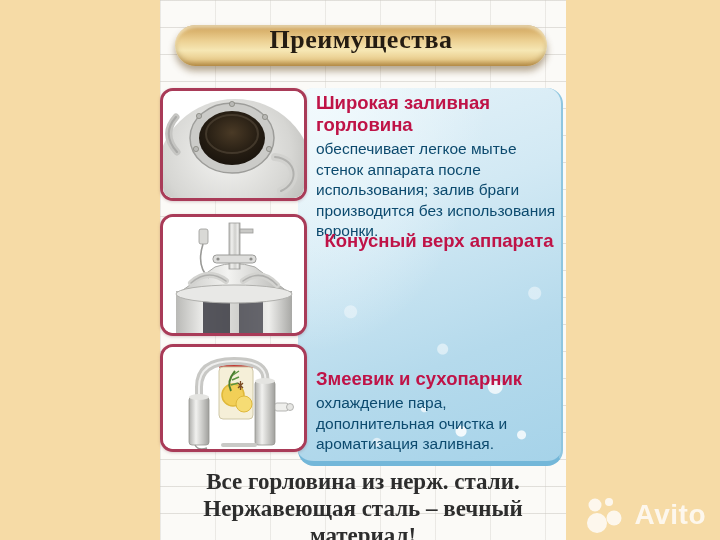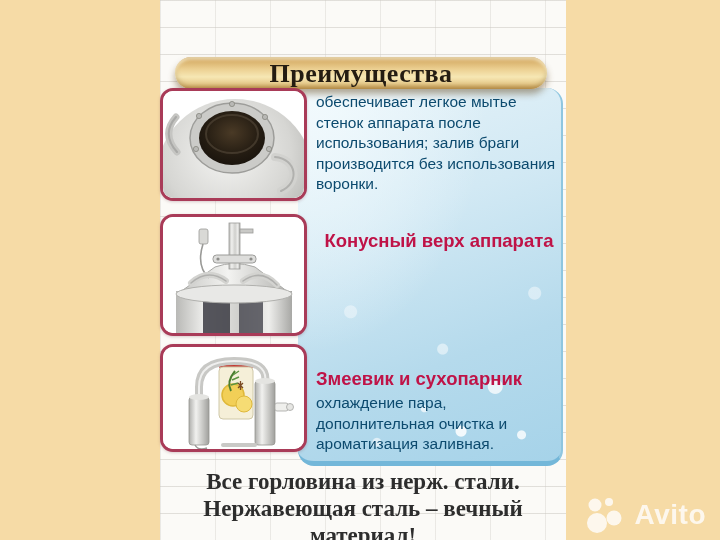--- a/index.html
+++ b/index.html
@@ -11,25 +11,25 @@
   .content{
     position:absolute;left:160px;top:0;width:406px;height:540px;
     background-color:#fbfaf7;
     background-image:
       repeating-linear-gradient(180deg, rgba(203,200,194,.55) 0 1px, transparent 1px 27px),
       repeating-linear-gradient(90deg, rgba(203,200,194,.35) 0 1px, transparent 1px 55px);
   }
 
   
   .banner{
-    position:absolute;left:175px;top:25px;width:372px;height:32px;
+    position:absolute;left:175px;top:25px;width:372px;height:41px;
     border-radius:21px;
     background:linear-gradient(180deg,#b98e4e 0%,#d8b06a 12%,#ecd092 38%,#f6e7b4 62%,#e9cd8e 84%,#cfa45a 100%);
     box-shadow:0 5px 7px rgba(96,64,20,.45), inset 0 3px 3px rgba(255,248,220,.6), inset 0 -3px 5px rgba(120,85,30,.35);
-    display:flex;align-items:flex-end;justify-content:center;margin-top:32px;
+    display:flex;align-items:flex-start;justify-content:center;
   }
   .banner span{
     font-family:"Liberation Serif",serif;font-weight:bold;font-size:26px;color:#241c12;letter-spacing:.5px;
   }
 
   
   .panel{
     position:absolute;left:298px;top:88px;width:263px;height:373px;
     border-radius:16px;
     border-bottom:5px solid #73b7d9;
@@ -192,20 +192,21 @@
       <ellipse cx="36" cy="50" rx="10" ry="3" fill="#e4e4e1"></ellipse>
       <ellipse cx="102" cy="34" rx="10" ry="3" fill="#e4e4e1"></ellipse>
       <rect x="112" y="56" width="13" height="8" rx="2" fill="#efefec" stroke="#a5a5a2" stroke-width=".8"></rect>
       <circle cx="127" cy="60" r="3.5" fill="#e6e6e3" stroke="#a5a5a2" stroke-width=".8"></circle>
       <rect x="58" y="96" width="36" height="4" rx="2" fill="#c9c9c6"></rect>
       <path d="M 32 98 q 3 6 12 3" fill="none" stroke="#9a9a97" stroke-width="1.5"></path>
     </svg>
   </div>
 
   <div class="section" id="section-1">
+    <h3>Широкая заливная горловина</h3>
     <p>обеспечивает легкое мытье стенок аппарата после использования; залив браги производится без использования воронки.</p>
   </div>
 
   <div class="section" id="section-2">
     <h3>Конусный верх аппарата</h3>
   </div>
 
   <div class="section" id="section-3">
     <h3>Змеевик и сухопарник</h3>
     <p>охлаждение пара, дополнительная очистка и ароматизация заливная.</p>

